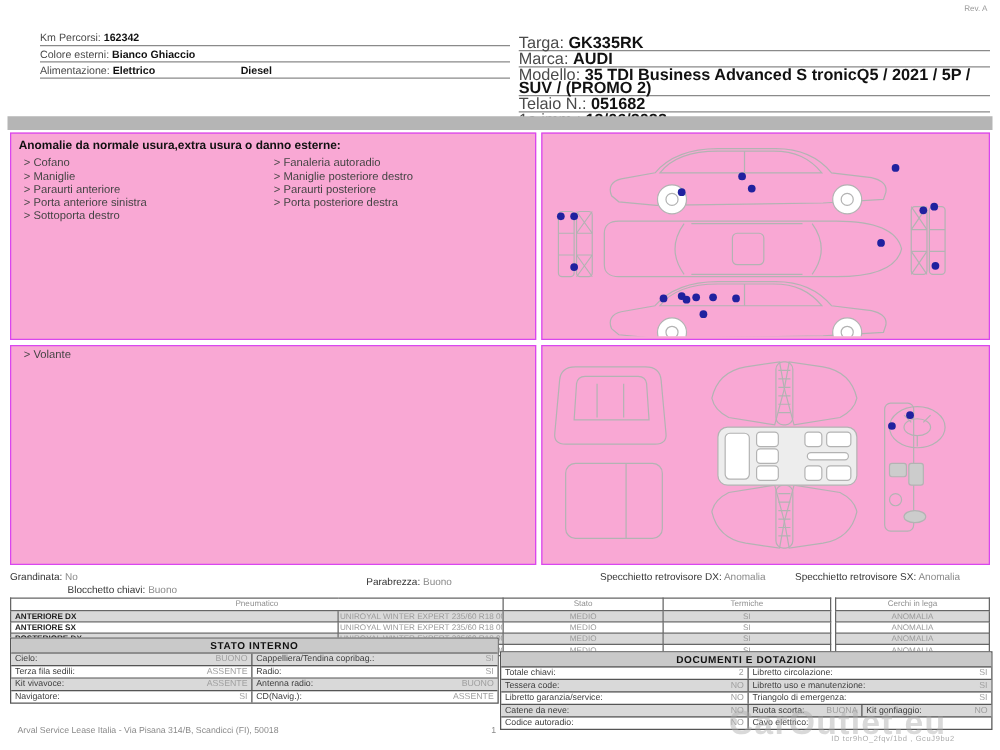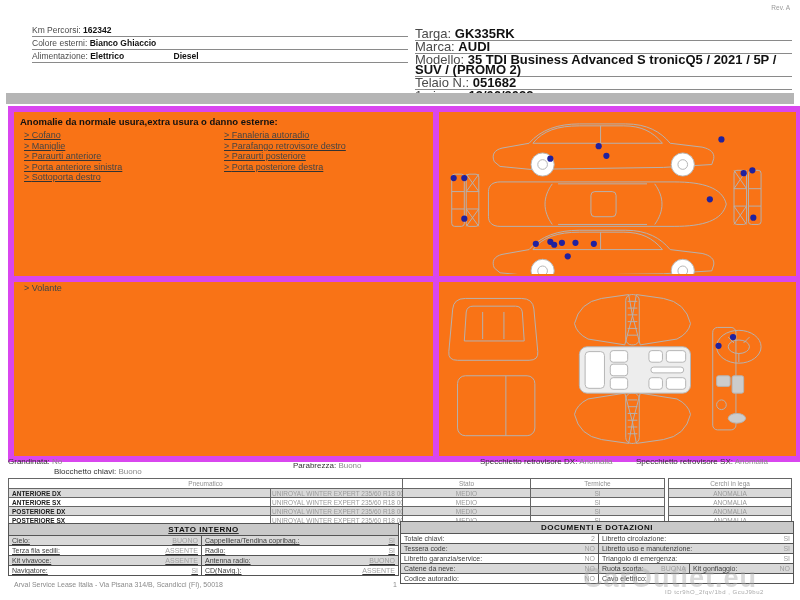--- a/index.html
+++ b/index.html
@@ -8,31 +8,31 @@
   
   .title{position:absolute;left:12px;top:6px;font-size:15px;font-weight:bold;
          letter-spacing:1px;color:#2e7f6e;}
   .rev{position:absolute;right:10px;top:4px;font-size:6.5px;color:#999;}
   .info-left{position:absolute;left:32px;top:24px;width:376px;font-size:8.5px;}
   .info-right{position:absolute;left:415px;top:18px;width:377px;font-size:13px;margin-top:10px;}
   .info-row{border-bottom:1px solid #8a8a8a;padding:1px 0 1px 0;line-height:10px;min-height:10px;}
   .info-row.teal{border-bottom-color:#3f8f7f;}
   .info-row .lbl{color:#4a4a4a;}
   .info-row .val{color:#111;font-weight:bold;}
-  .val2{margin-left:47px;}
+  .val2{margin-left:66px;}
   
   .gray-band{position:absolute;left:6px;right:6px;top:93px;height:11px;background:#b5b5b5;}
   
-  .box{position:absolute;border:6px solid #d946ef;background:#f97316;}
+  .box{position:absolute;border:1px solid #d946ef;background:#f9a8d4;}
   .box-ext-anom{left:8px;top:106px;width:419px;height:164px;padding:0;}
   .box-ext-diag{left:433px;top:106px;width:357px;height:164px;display:flex;align-items:center;justify-content:center;}
   .box-int-anom{left:8px;top:276px;width:419px;height:174px;}
   .box-int-diag{left:433px;top:276px;width:357px;height:174px;display:flex;align-items:center;justify-content:center;}
   .box-title{font-size:9.5px;font-weight:bold;color:#111;margin:4px 0 2px 6px;}
-  .anom-cols{display:flex;text-decoration:underline;}
+  .anom-cols{display:flex;}
   .anom-cols ul,.anom-single ul{list-style:none;margin:1px 0 0 10px;padding:0;width:190px;}
   .anom-cols ul li,.anom-single ul li{font-size:9px;color:#444;line-height:10.5px;}
   .anom-cols ul li::before,.anom-single ul li::before{content:"> ";color:#444;}
   
   .cond{position:absolute;left:8px;top:457px;width:786px;font-size:8px;line-height:9px;}
   .cond span.lbl{color:#333;}
   .cond span.val{color:#8a8a8a;}
   .c-grandinata{position:absolute;left:0;top:0;}
   .c-parabrezza{position:absolute;left:272px;top:4px;padding-left:13px;}
   .c-specdx{position:absolute;left:444px;top:0;padding-left:28px;}
@@ -42,21 +42,21 @@
   table{border-collapse:collapse;table-layout:fixed;}
   .tire-table{position:absolute;left:8px;top:478px;width:656px;font-size:6.5px;}
   .cerchi-table{position:absolute;left:668px;top:478px;width:124px;font-size:6.5px;}
   .tire-table td,.cerchi-table td{border:1px solid #666;height:8px;line-height:7px;
       text-align:center;color:#9a9a9a;overflow:hidden;white-space:nowrap;padding:0 1px;}
   .tire-table tr.hdr td,.cerchi-table tr.hdr td{height:9px;color:#909090;}
   .tire-table td.pos{text-align:left;padding-left:3px;font-weight:bold;color:#222;}
   .tire-table tr.shade td,.cerchi-table tr.shade td{background:#d9d9d9;}
   
   .bt{position:absolute;font-size:7px;border:1px solid #555;background:#fff;}
-  .bt-si{left:8px;top:523px;width:389px;text-decoration:underline;}
+  .bt-si{left:8px;top:510px;width:389px;}
   .bt-doc{left:400px;top:521px;width:392px;}
   .bt .bt-title{height:11px;line-height:11px;text-align:center;background:#c9c9c9;
       font-weight:bold;font-size:8px;color:#111;border-bottom:1px solid #555;letter-spacing:0.5px;}
   .bt .row{display:flex;height:9px;line-height:9px;border-bottom:1px solid #555;}
   .bt .row:last-child{border-bottom:none;}
   .bt .pair{display:flex;justify-content:space-between;padding:0 3px;overflow:hidden;white-space:nowrap;}
   .bt .pair + .pair{border-left:1px solid #555;}
   .bt .pair .lbl{color:#3d3d3d;}
   .bt .pair .val{color:#a0a0a0;}
   .bt .row.shade{background:#d9d9d9;}
@@ -125,21 +125,21 @@
     <div class="anom-cols">
       <ul>
         <li>Cofano</li>
         <li>Maniglie</li>
         <li>Paraurti anteriore</li>
         <li>Porta anteriore sinistra</li>
         <li>Sottoporta destro</li>
       </ul>
       <ul>
         <li>Fanaleria autoradio</li>
-        <li>Parafango retrovisore destro</li>
+        <li>Maniglie posteriore destro</li>
         <li>Paraurti posteriore</li>
         <li>Porta posteriore destra</li>
       </ul>
     </div>
   </div>
 
   <div class="box box-ext-diag">
     <svg viewBox="0 0 360 165" width="348" height="160">
       <g stroke="#b3b3b3" fill="none" stroke-width="1">
 

